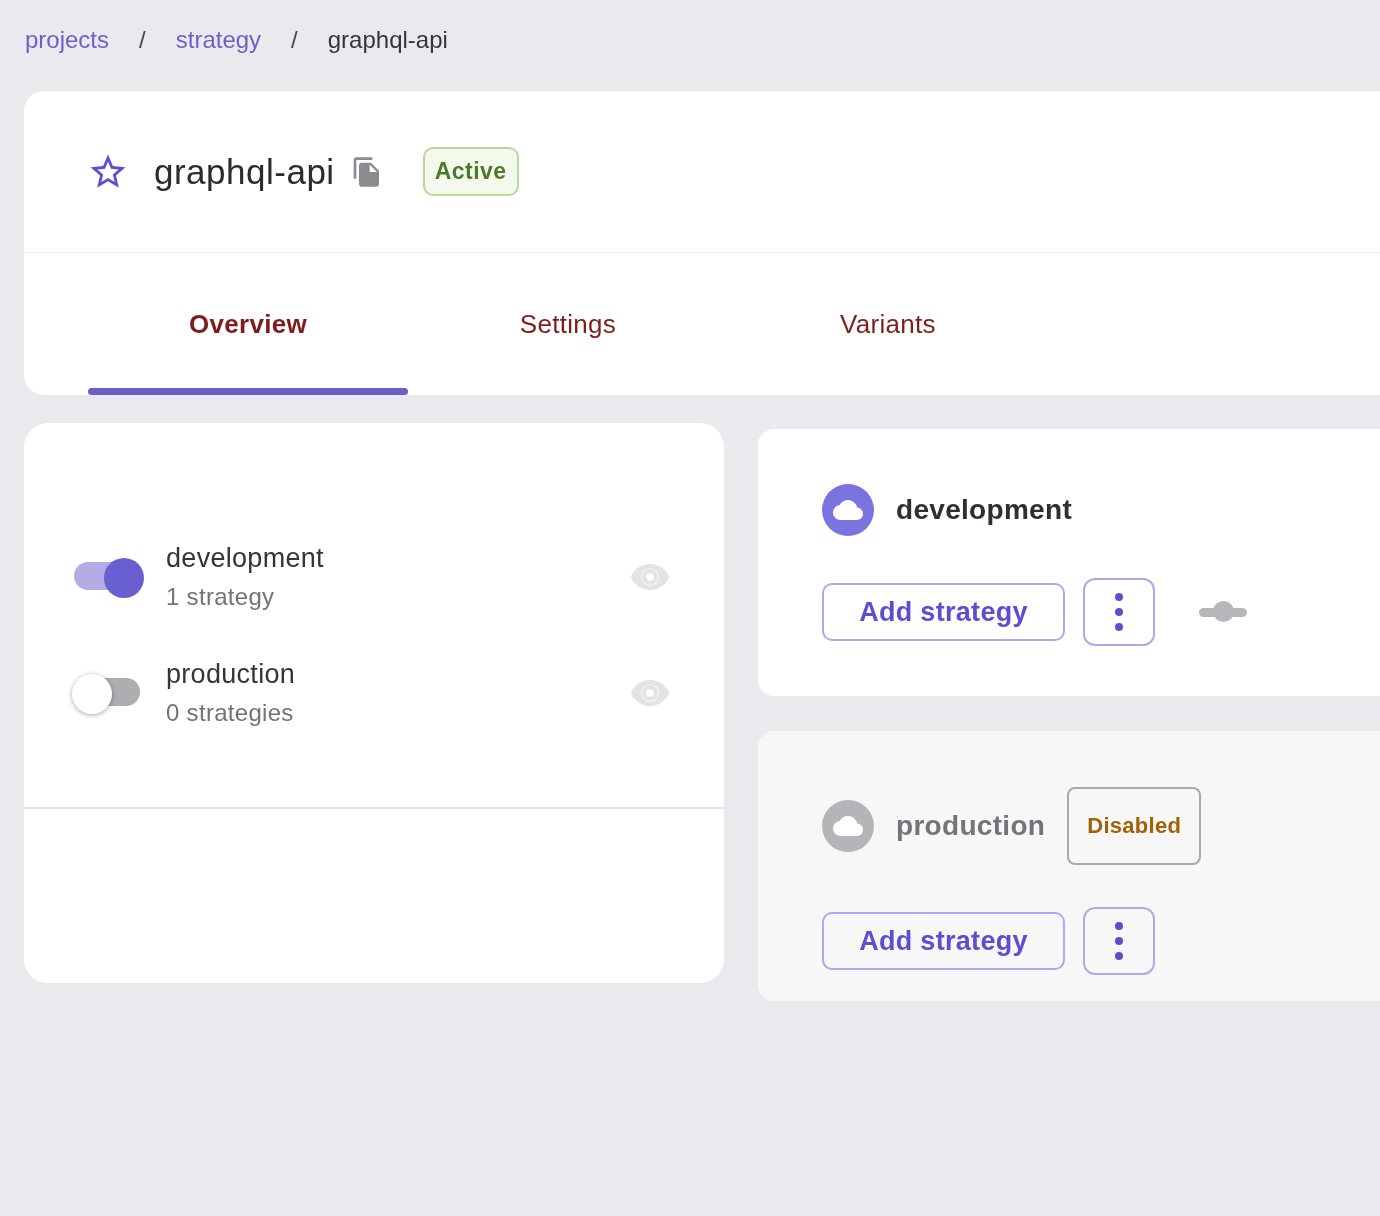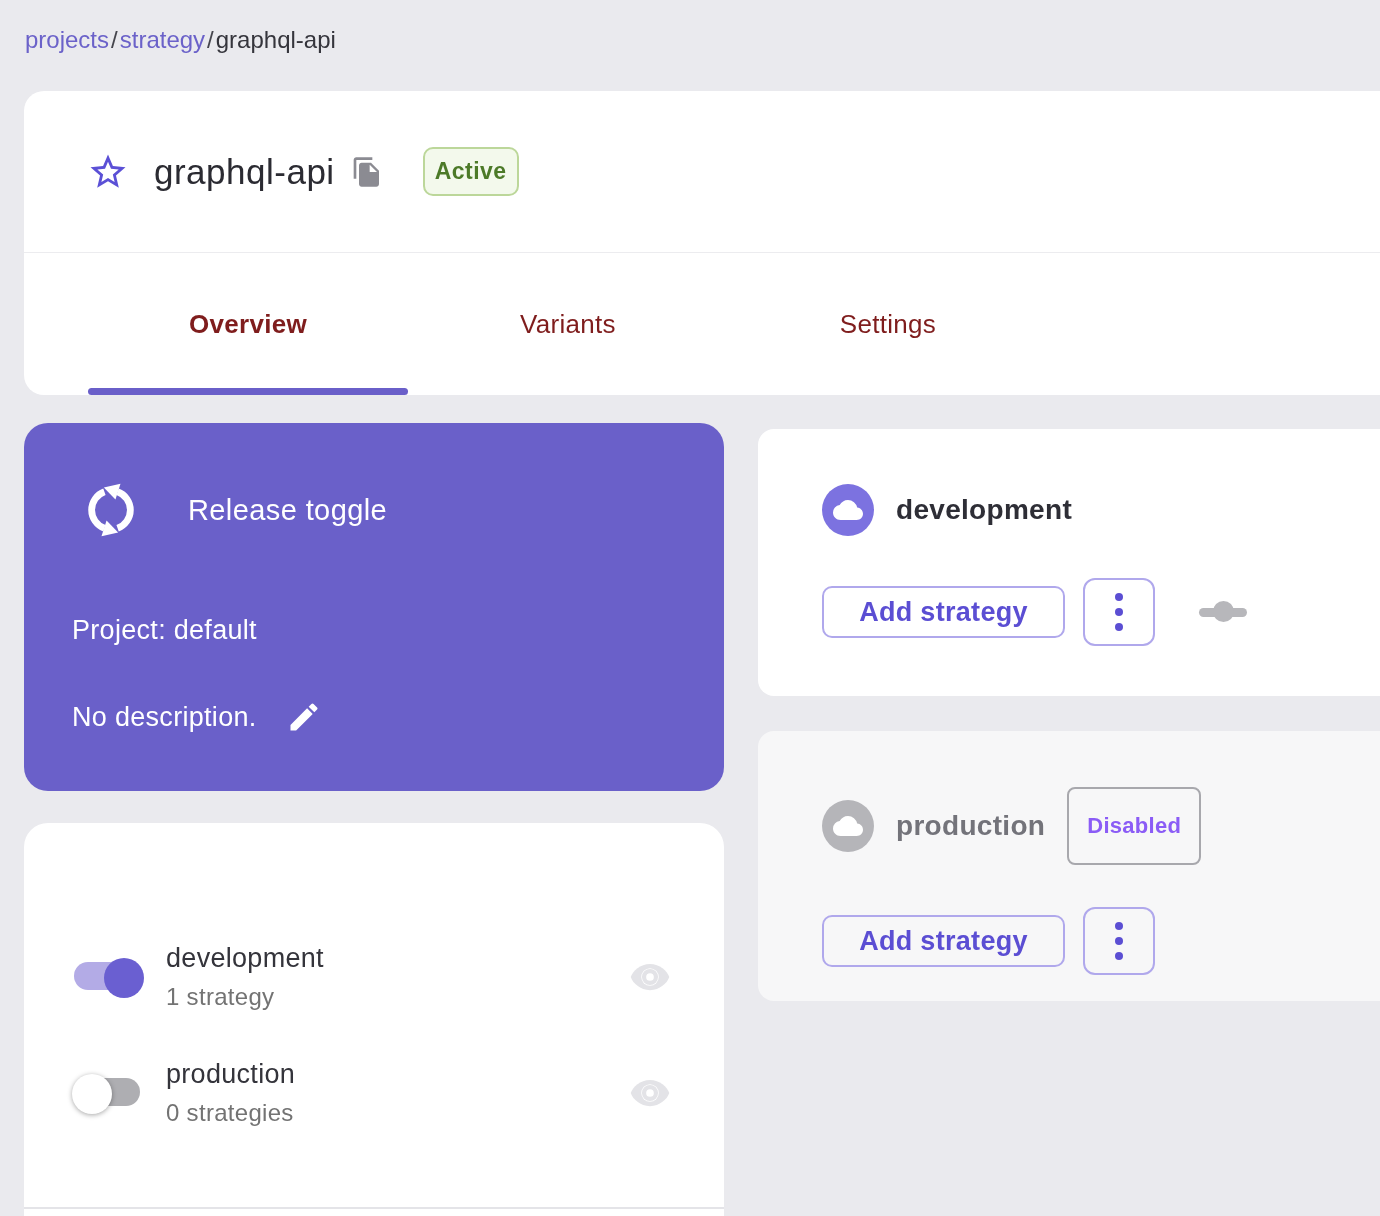--- a/index.html
+++ b/index.html
@@ -6,21 +6,21 @@
   html,body { margin:0; padding:0; }
   body {
     width:1380px; height:1216px; overflow:hidden;
     background:#eaeaee;
     font-family:"Liberation Sans", sans-serif;
     color:#303036;
     -webkit-font-smoothing:antialiased;
   }
 
   
-  .breadcrumb { padding:26px 0 0 25px; font-size:24px; display:flex; gap:2px; align-items:center; }
+  .breadcrumb { padding:26px 0 0 25px; font-size:24px; display:flex; gap:30px; align-items:center; }
   .crumb-link { color:#6b62c9; cursor:pointer; }
   .crumb-sep  { color:#46464d; }
   .crumb-current { color:#35353c; }
 
   
   .header-card {
     margin:37px -40px 0 24px;
     background:#ffffff;
     border-radius:20px;
   }
@@ -69,26 +69,26 @@
   .env-card.disabled { background:#f7f7f8; height:270px; padding-top:56px; }
   .env-head { display:flex; align-items:center; }
   .env-avatar {
     width:52px; height:52px; border-radius:50%; background:#7c72e0;
     display:flex; align-items:center; justify-content:center; flex:none;
   }
   .env-card.disabled .env-avatar { background:#b5b5b9; }
   .env-name { font-size:28px; font-weight:bold; color:#2e2e36; margin-left:22px; letter-spacing:0.3px; }
   .env-card.disabled .env-name { color:#73737a; }
   .disabled-badge {
-    margin-left:22px; border:2px solid #a8a8ad; color:#8b5cf6; background:transparent;
+    margin-left:22px; border:2px solid #a8a8ad; color:#a16207; background:transparent;
     border-radius:8px; padding:24px 18px; font-size:22px; font-weight:bold; letter-spacing:0.3px;
   }
   .env-actions { display:flex; align-items:center; margin-top:42px; }
   .add-strategy-btn {
-    width:243px; height:52px; background:transparent; cursor:pointer;
+    width:243px; height:58px; background:transparent; cursor:pointer;
     border:2px solid #b0a8ec; border-radius:10px;
     font-family:inherit; font-size:27px; font-weight:bold; color:#5b4ed3; letter-spacing:0.3px;
   }
   .kebab-btn {
     width:72px; height:68px; margin-left:18px; background:transparent; cursor:pointer;
     border:2px solid #b0a8ec; border-radius:12px;
     display:flex; flex-direction:column; align-items:center; justify-content:center; gap:7px;
   }
   .kebab-btn .dot { width:8px; height:8px; border-radius:50%; background:#5b4ed3; }
   .rollout-icon { position:relative; width:48px; height:22px; margin-left:44px; }
@@ -140,48 +140,28 @@
     <button class="copy-btn">
       <svg width="32" height="32" viewBox="0 0 24 24" fill="#8b8b92">
         <path d="M16 1H4c-1.1 0-2 .9-2 2v14h2V3h12V1zm-1 4l6 6v10c0 1.1-.9 2-2 2H7.99C6.89 23 6 22.1 6 21l.01-14c0-1.1.89-2 1.99-2h7zm-1 7h5.5L14 6.5V12z"></path>
       </svg>
     </button>
     <span class="status-badge">Active</span>
   </div>
   <div class="header-divider"></div>
   <div class="tabs">
     <button class="tab active">Overview</button>
+    <button class="tab">Settings</button>
     <button class="tab">Variants</button>
-    <button class="tab">Settings</button>
   </div>
 </section>
 
 <main class="main">
   <div class="left-col">
 
-    <section class="feature-card">
-      <div class="feature-head">
-        <svg class="type-icon" viewBox="0 0 64 64" fill="none">
-          <path d="M38.8 50.8 A20 20 0 0 0 38.8 13.2" stroke="#ffffff" stroke-width="7"></path>
-          <path d="M25.2 13.2 A20 20 0 0 0 25.2 50.8" stroke="#ffffff" stroke-width="7"></path>
-          <polygon points="24.6,8.8 36.6,21.2 41.8,4.9" fill="#ffffff"></polygon>
-          <polygon points="39.4,55.2 27.4,42.8 22.2,59.1" fill="#ffffff"></polygon>
-        </svg>
-        <span class="feature-type-label">Release toggle</span>
-      </div>
-      <div class="feature-project">Project: default</div>
-      <div class="feature-desc-row">
-        <span class="feature-desc">No description.</span>
-        <button class="edit-btn">
-          <svg width="36" height="36" viewBox="0 0 24 24" fill="#ffffff">
-            <path d="M3 17.25V21h3.75L17.81 9.94l-3.75-3.75L3 17.25zM20.71 7.04c.39-.39.39-1.02 0-1.41l-2.34-2.34a.9959.9959 0 0 0-1.41 0l-1.83 1.83 3.75 3.75 1.83-1.83z"></path>
-          </svg>
-        </button>
-      </div>
-    </section>
 
     <section class="enabled-card">
 
       <div class="env-row">
         <div class="switch">
           <span class="track"></span>
           <span class="thumb"></span>
         </div>
         <div class="row-text">
           <div class="row-name">development</div>

